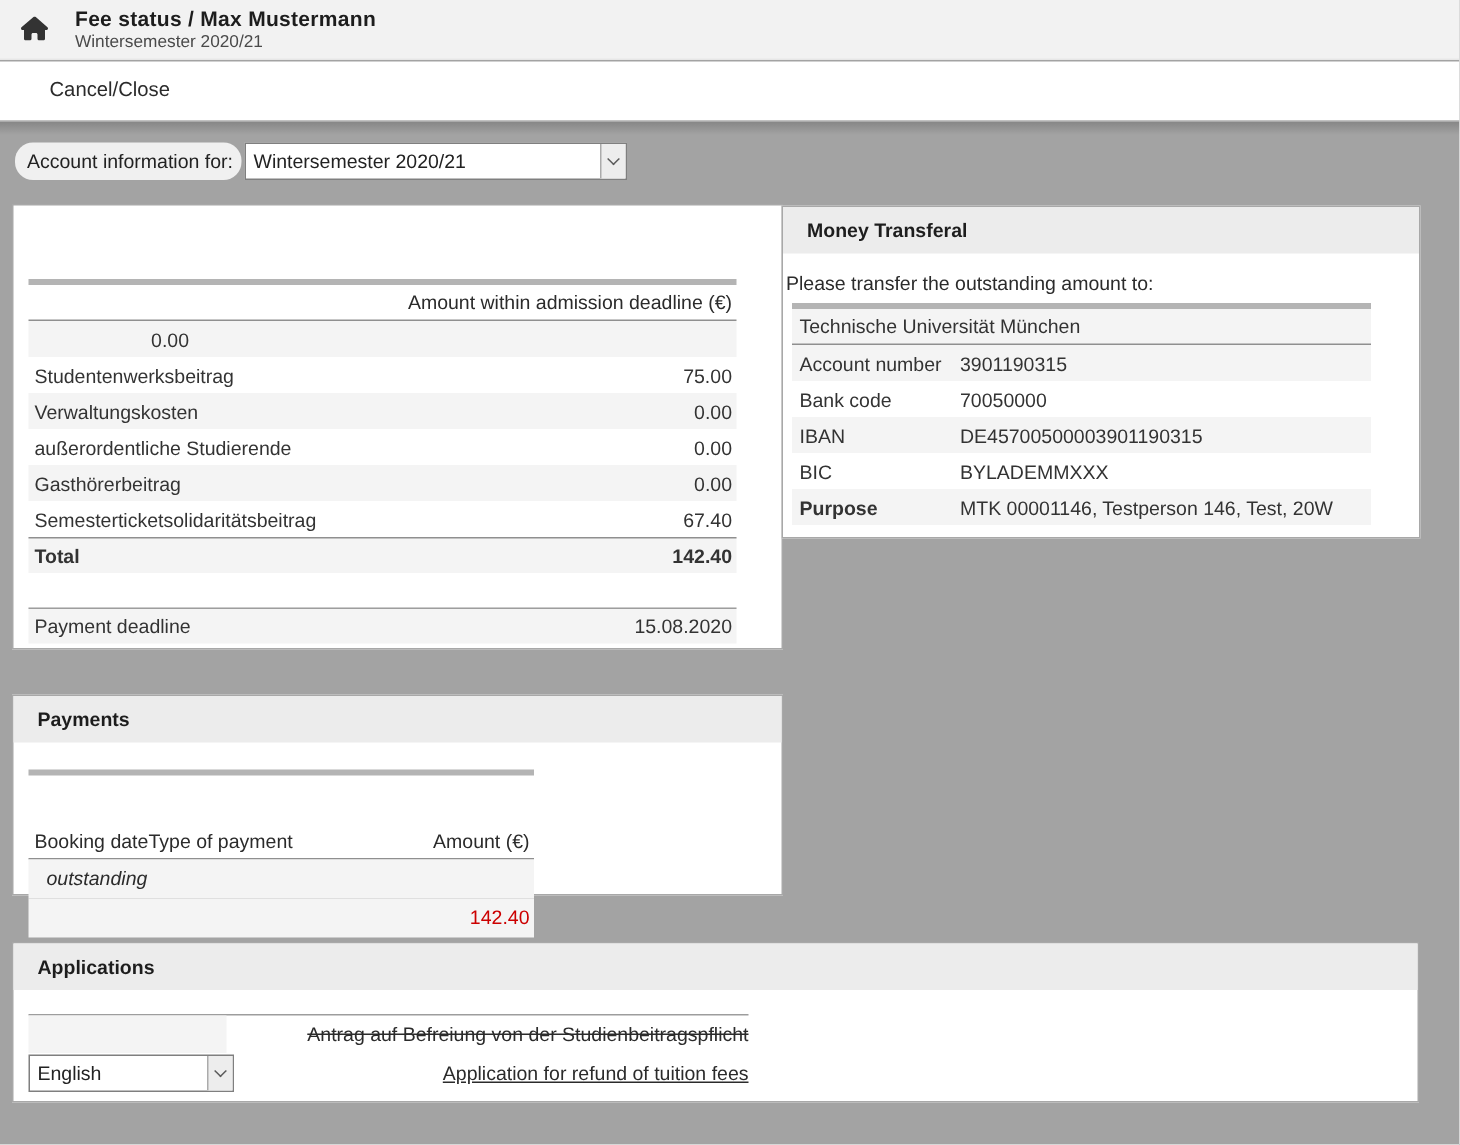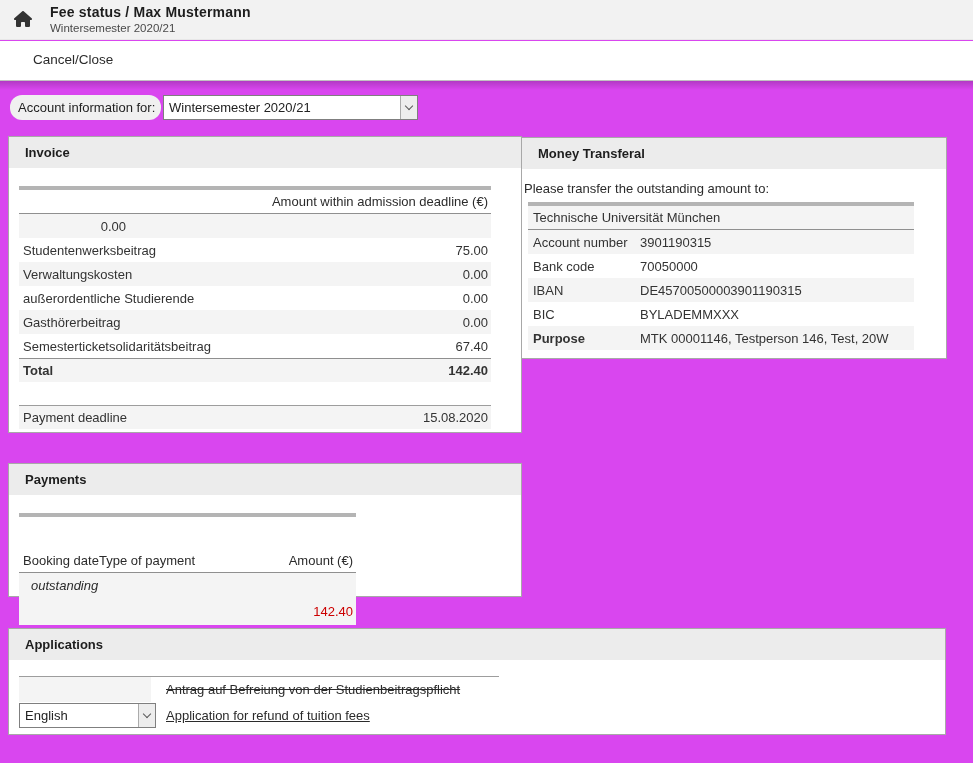--- a/index.html
+++ b/index.html
@@ -1,18 +1,18 @@
 <!DOCTYPE html>
 <html><head>
 <meta charset="utf-8">
 <style>
   * { box-sizing: border-box; margin: 0; padding: 0; }
   html,body { background:#fff; }
   body { font-family: "Liberation Sans", sans-serif; color:#333; }
-  #stage { position:relative; width:973px; height:763px; background:#d946ef; overflow:hidden; }
+  #stage { position:relative; width:973px; height:763px; background:#a3a3a3; overflow:hidden; }
 
   
   .topband { position:absolute; left:0; top:0; width:973px; height:40px;
              background:#f2f2f2; border-bottom:1px solid #e7e7e7; }
   .home-btn { position:absolute; left:14px; top:11px; width:20px; height:18px; cursor:pointer; }
   .home-btn svg { width:18px; height:16px; fill:#333; }
   .titlewrap { position:absolute; left:50px; top:4px; }
   .page-title { font-size:14px; font-weight:bold; color:#1d1d1d; letter-spacing:.2px; }
   .page-subtitle { font-size:11.5px; color:#4a4a4a; margin-top:2px; }
 
@@ -72,21 +72,21 @@
   .pay-table { position:absolute; left:10px; top:49px; width:337px; font-size:13px; }
   .pay-hrow { height:24px; display:flex; align-items:center; border-bottom:1px solid #8f8f8f; color:#2b2b2b;margin-top:32px; }
   .pay-hrow .c1 { width:80px; padding-left:4px; }
   .pay-hrow .c2 { flex:1; }
   .pay-hrow .c3 { width:80px; text-align:right; padding-right:3px; }
   .pay-status { height:26px; line-height:26px; padding-left:12px; font-style:italic; color:#2b2b2b; }
   .pay-amt { height:26px; line-height:26px; text-align:right; padding-right:3px; font-weight:normal; }
 
   
   .app-table { position:absolute; left:10px; top:47px; width:480px; border-top:1px solid #9d9d9d; font-size:13px; }
-  .app-row { height:25px; display:flex; align-items:center; }
+  .app-row { height:25px; display:flex; align-items:center;justify-content:space-between; }
   .app-cell-left { width:132px; height:25px; }
   .app-link { margin-left:15px; white-space:nowrap; color:#2b2b2b; }
   .link-disabled { text-decoration:line-through; cursor:default; }
   .link-active { text-decoration:underline; cursor:pointer; }
   .lang-select { position:relative; left:0; top:0; width:137px; }
   .app-row2 { margin-top:1px; }
   .app-row2 .select { position:relative; }
 </style>
 </head>
 <body>
@@ -116,21 +116,20 @@
     <div class="acct-label">Account information for:</div>
     <div class="select acct-select">
       <span class="sel-text">Wintersemester 2020/21</span>
       <span class="sel-btn">
         <span class="chev"></span>
       </span>
     </div>
   </div>
 
   <div class="panel p-invoice">
-    <div class="panel-head">Invoice</div>
     <div class="inv-table">
       <div class="tbar"></div>
       <div class="inv-hrow">Amount within admission deadline (€)</div>
       <div class="inv-row stripe">
         <span class="amt">0.00</span>
       </div>
       <div class="inv-row">
         <span class="lbl">Studentenwerksbeitrag</span>
         <span class="amt">75.00</span>
       </div>

